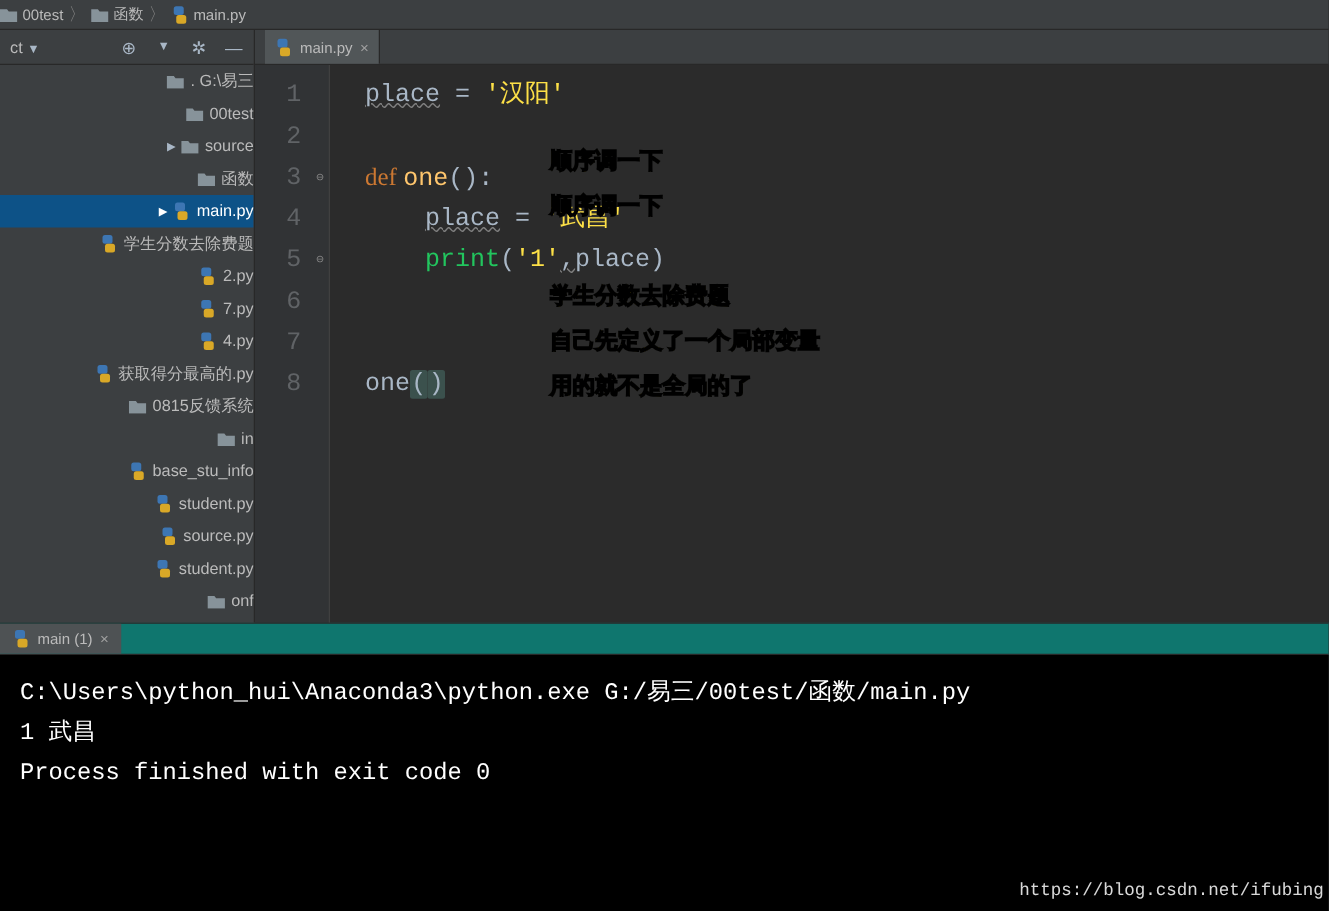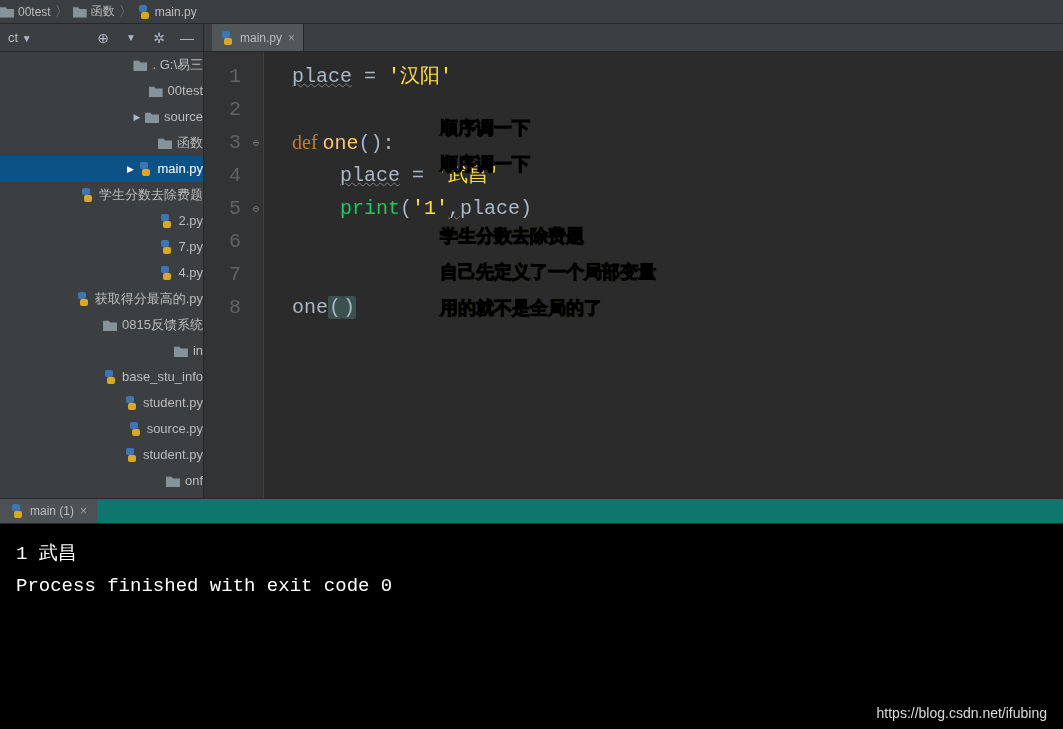--- a/index.html
+++ b/index.html
@@ -122,22 +122,22 @@
   background:#000000;
   color:#ffffff;
   font-family: "Consolas","Courier New", monospace;
   font-size: 19px;
   padding: 14px 16px;
   line-height: 32px;
   white-space: pre;
 }
 
 .watermark {
-  position:absolute; right:16px; bottom:8px;
-  color:#ffffff; font-size:14px; font-family:Liberation Sans, sans-serif;
+  position:absolute; right:4px; bottom:8px;
+  color:#ffffff; font-size:14px; font-family:Liberation Mono, monospace;
   opacity:0.85;
 }
 </style>
 </head>
 <body>
 
 <div class="breadcrumb">
   <div class="crumb">
     <span class="folder-ico"></span>
     <span>00test</span>
@@ -321,21 +321,21 @@
   </div>
 </div>
 
 <div class="console-tabbar">
   <div class="ctab">
     <span class="py-ico"></span>
     <span>main (1)</span>
     <span class="close">×</span>
   </div>
 </div>
-<div class="console"><div>1 武昌</div><div></div><div>Process finished with exit code 0</div></div>
+<div class="console"><div>C:\Users\python_hui\Anaconda3\python.exe G:/易三/00test/函数/main.py</div><div>1 武昌</div><div></div><div>Process finished with exit code 0</div></div>
 
 <div class="annot">
   <div>顺序调一下</div>
   <div>顺序调一下</div>
   <div style="height:36px;"></div>
   <div>学生分数去除费题</div>
   <div>自己先定义了一个局部变量</div>
   <div>用的就不是全局的了</div>
 </div>
 

